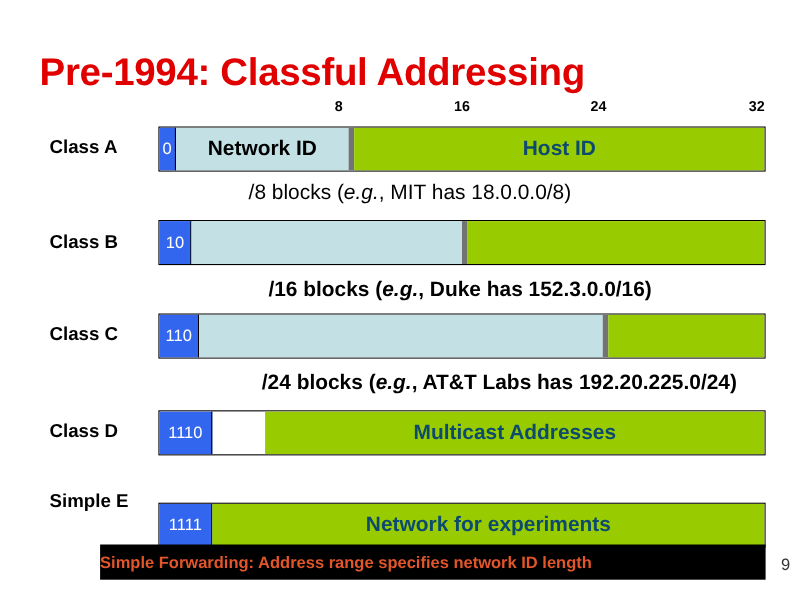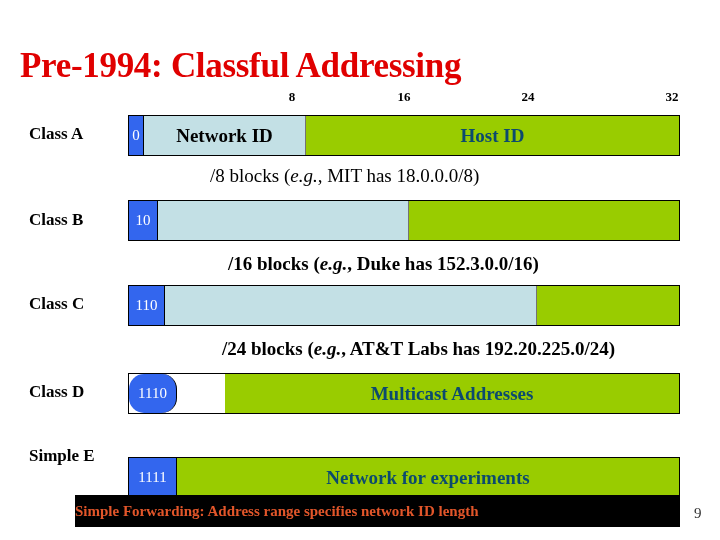--- a/index.html
+++ b/index.html
@@ -11,24 +11,23 @@
     width: 720px;
     height: 540px;
     position: relative;
     overflow: hidden;
     font-family: "Liberation Sans", sans-serif;
     color: #000000;
   }
 
   .slide {
     position: absolute;
-    left: 0; top: 0;
+    left: 16px; top: 0;
     width: 672px;
     height: 540px;
-    font-family: Liberation Serif, serif;
   }
 
   
   #slide-title {
     position: absolute;
     left: 20px;
     top: 48px;
     width: 600px;
     font-size: 35px;
     font-weight: bold;
@@ -83,21 +82,21 @@
     color: #ffffff;
     font-size: 15px;
     font-weight: normal;
     border-right: 1px solid #000000;
   }
   .seg-net {
     background: #c3e0e5;
     color: #000000;
     font-size: 19px;
     font-weight: bold;
-    border-right: 1px solid #737373;
+    border-right: 5px solid #737373;
   }
   .seg-host {
     background: #99cc00;
     color: #0c4a6e;
     font-size: 19px;
     font-weight: bold;
   }
 
   
   .caption {
@@ -165,21 +164,21 @@
         <div class="seg seg-host" style="flex: 1 1 auto;"></div>
       </div>
       <div class="class-label" style="top: 294px;">Class C</div>
       <div class="bar" style="top: 285px;">
         <div class="seg seg-prefix" style="width: 36px; flex: 0 0 36px;">110</div>
         <div class="seg seg-net" style="width: 372px; flex: 0 0 372px;"></div>
         <div class="seg seg-host" style="flex: 1 1 auto;"></div>
       </div>
       <div class="class-label" style="top: 382px;">Class D</div>
       <div class="bar" style="top: 373px;">
-        <div class="seg seg-prefix" style="width: 48px; flex: 0 0 48px; border-radius: 15px;">1110</div>
+        <div class="seg seg-prefix" style="width: 48px; flex: 0 0 48px;">1110</div>
         <div class="seg seg-host" style="flex: 1 1 auto; margin-left: 48px;">Multicast Addresses</div>
       </div>
       <div class="class-label" style="top: 446px;">Simple E</div>
       <div class="bar" style="top: 437px; margin-top: 20px;">
         <div class="seg seg-prefix" style="width: 48px; flex: 0 0 48px;">1111</div>
         <div class="seg seg-host" style="flex: 1 1 auto;">Network for experiments</div>
       </div>
     </div>
 
   <div id="captions-container">

